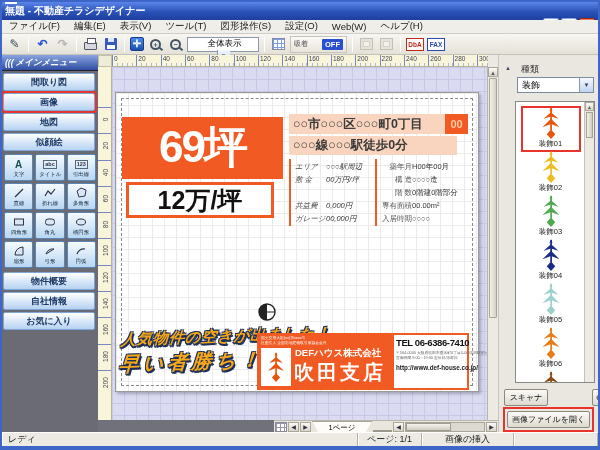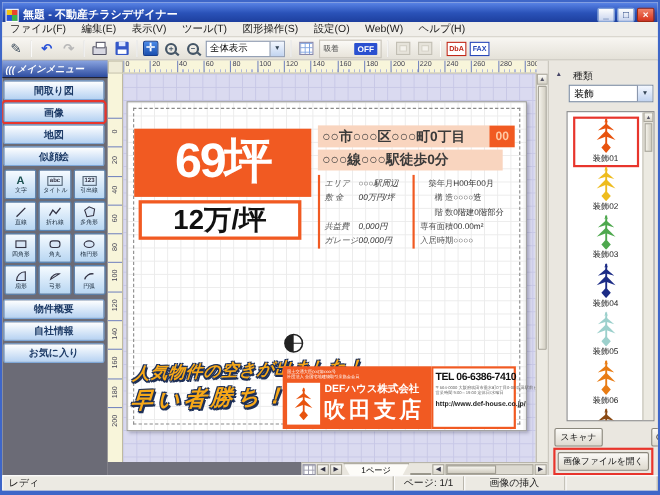--- a/index.html
+++ b/index.html
@@ -3,21 +3,21 @@
 <meta charset="utf-8">
 <style>
   html,body{margin:0;padding:0;background:#c0c0c0;}
   *{box-sizing:border-box;}
   .window{position:relative;width:600px;height:450px;border:2px solid #3e66c8;border-bottom-width:4px;
     background:#ece9e2;font-family:"Liberation Sans",sans-serif;overflow:hidden;}
   .abs{position:absolute;}
 
   
   .titlebar{left:0;top:0;width:596px;height:18px;background:linear-gradient(180deg,#5b85e8 0%,#2a52b8 55%,#1d3f9e 100%);
-    color:#fff;font-size:10px;font-weight:bold;display:flex;align-items:flex-end;padding:0 3px;}
+    color:#fff;font-size:10px;font-weight:bold;display:flex;align-items:flex-start;padding:0 3px;flex-direction:column;}
   .appicon{width:12px;height:12px;margin-right:4px;border:1px solid #fff;
     background:conic-gradient(#e8452c 0 25%,#3cb44a 0 50%,#2a52d8 0 75%,#f2c410 0);}
   .tbtns{margin-left:auto;display:flex;gap:2px;}
   .tb{width:16px;height:13px;font-size:9px;line-height:11px;text-align:center;color:#1a3a7a;
     background:linear-gradient(#fdfdfd,#c8d4ee);border:1px solid #89a7d8;border-radius:2px;}
   .tb.close{background:linear-gradient(#f0846a,#d8341c);color:#fff;border-color:#a02810;}
 
   
   .menubar{left:0;top:18px;width:596px;height:14px;background:#f0eee9;border-bottom:1px solid #d0cdc4;
     display:flex;align-items:center;font-size:9.5px;color:#222;}
@@ -34,21 +34,21 @@
   .ic-print{width:13px;height:8px;background:#d8d8e2;border:1px solid #556;border-radius:1px;position:relative;margin-top:4px;}
   .ic-print::before{content:"";position:absolute;top:-5px;left:2px;width:7px;height:4px;background:#fff;border:1px solid #556;}
   .ic-save{width:12px;height:12px;background:#3558c8;border-radius:1px;position:relative;}
   .ic-save::before{content:"";position:absolute;top:0;left:3px;width:6px;height:4px;background:#dfe8ff;}
   .ic-save::after{content:"";position:absolute;bottom:1px;left:2px;width:8px;height:4px;background:#fff;}
   .ic-fit{width:14px;height:14px;background:linear-gradient(#4a8ae8,#1c50b0);border:1px solid #143c8c;border-radius:2px;
     color:#fff;font-size:10px;font-weight:bold;line-height:12px;text-align:center;}
   .ic-mag{width:11px;height:11px;border:2px solid #456;border-radius:50%;position:relative;font-size:7px;font-weight:bold;
     color:#456;text-align:center;line-height:7px;}
   .ic-mag::after{content:"";position:absolute;width:4px;height:2px;background:#456;right:-4px;bottom:-2px;transform:rotate(40deg);}
-  .zoomsel{width:72px;height:15px;background:#fff;border:1px solid #8a97ad;font-size:8.5px;display:flex;align-items:center;}
+  .zoomsel{width:72px;height:15px;background:#fff;border:1px solid #8a97ad;font-size:8.5px;display:flex;align-items:center;flex-direction:column;}
   .zoomsel .zs-t{flex:1;padding-left:3px;}
   .zoomsel .zs-a{width:13px;height:13px;background:linear-gradient(#f4f8ff,#c2d4f0);border-left:1px solid #8a97ad;
     font-size:6px;text-align:center;line-height:13px;color:#345;}
   .ic-grid{width:13px;height:12px;border:1px solid #88a;background:
     linear-gradient(#7aa0e0 1px,transparent 1px),linear-gradient(90deg,#7aa0e0 1px,transparent 1px);
     background-size:4px 4px;background-color:#fff;}
   .snapgrp{display:flex;align-items:center;height:17px;border:1px solid #c8c4ba;background:linear-gradient(#fbfaf7,#e8e4da);
     padding:0 3px;gap:14px;font-size:7px;color:#555;}
   .snapoff{background:#2a50d0;color:#fff;font-size:7.5px;font-weight:bold;padding:1px 3px;border-radius:1px;}
   .ic-dis{width:13px;height:12px;background:#e6e3da;border:1px solid #c2bfb4;position:relative;}

